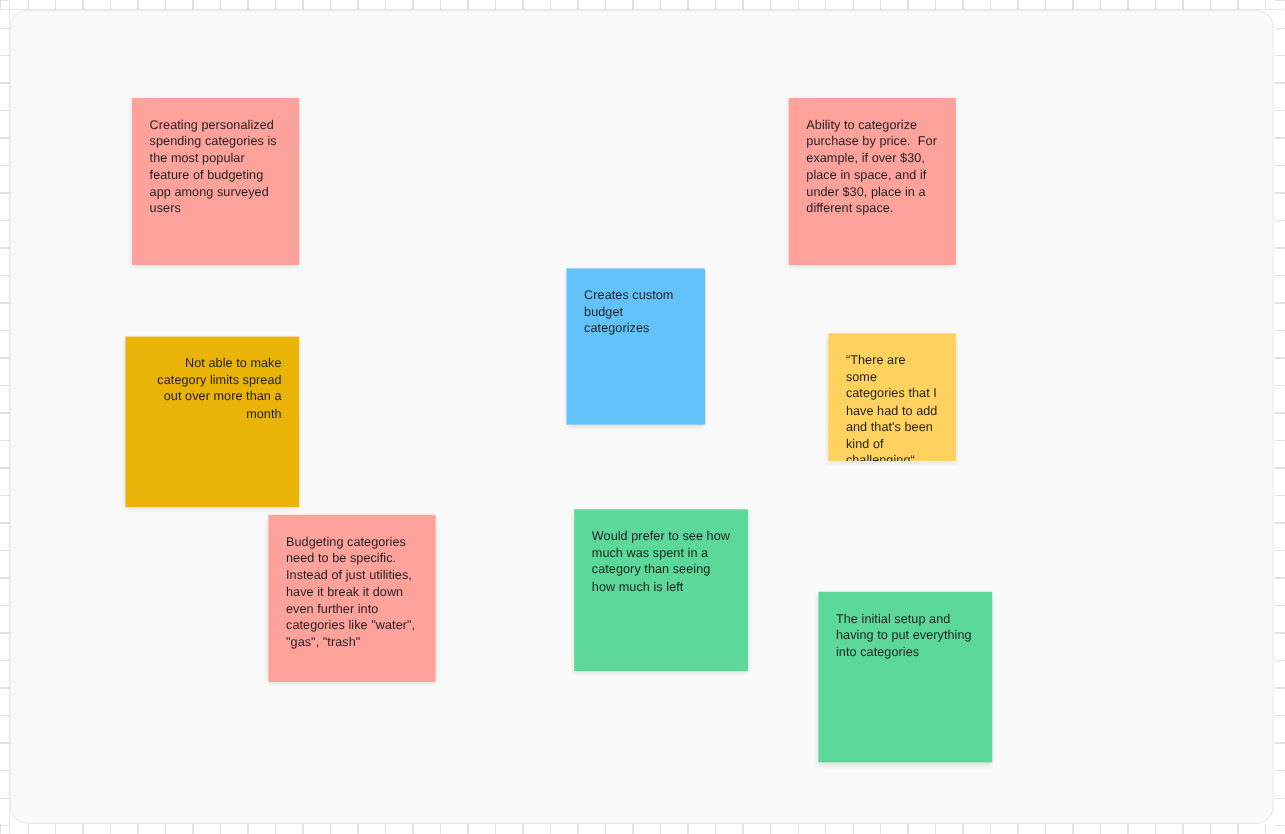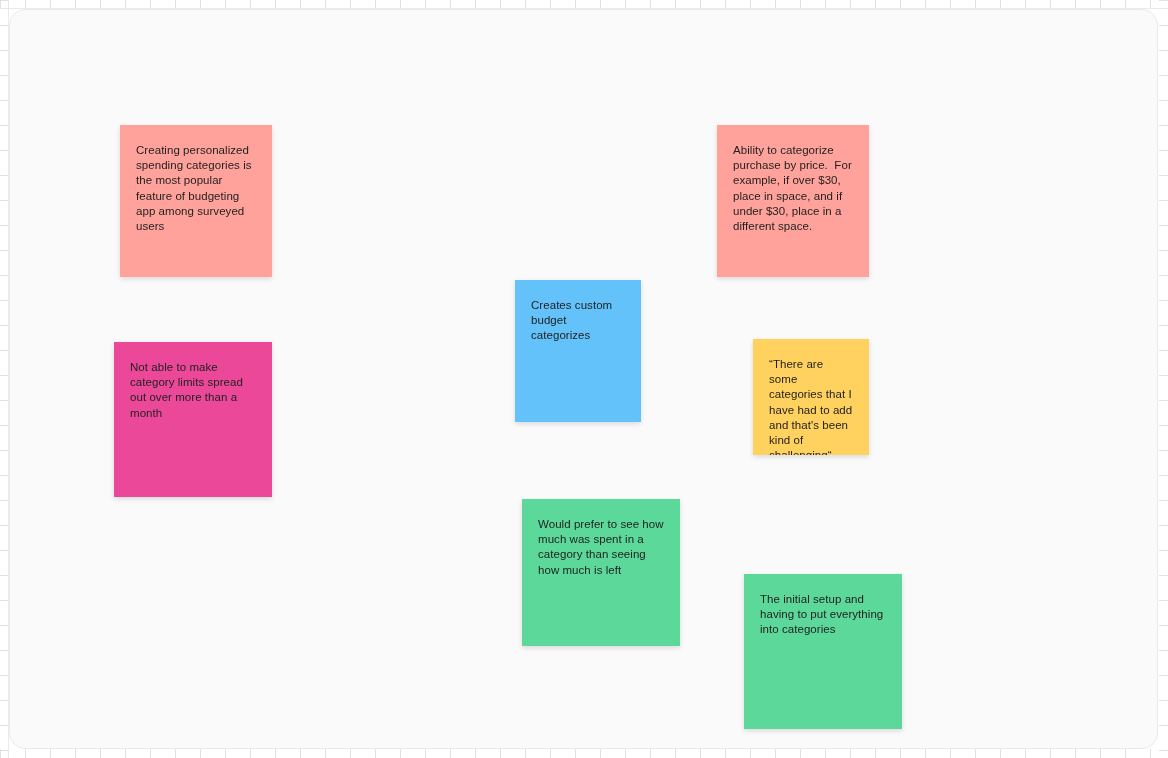--- a/index.html
+++ b/index.html
@@ -99,36 +99,36 @@
     box-sizing: border-box;
     padding: 18px 16px 14px 16px;
     font-size: 11.5px;
     line-height: 15.2px;
     color: #1f1f1f;
     letter-spacing: .05px;
     box-shadow: 0 2px 5px rgba(0,0,0,0.13);
     word-wrap: break-word;
     white-space: pre-wrap;
     overflow: hidden;
-    margin-top: 36px;
   }
 </style>
 </head>
 <body>
 
 <div id="board-wrap">
 
   <div class="ruler ruler-top"></div>
   <div class="ruler ruler-left"></div>
   <div class="ruler ruler-right"></div>
   <div class="ruler ruler-bottom"></div>
 
   <div id="canvas">
       <div class="note" style="left: 110px; top: 79px; width: 152px; height: 152px; background: rgb(255, 162, 155);">Creating personalized spending categories is the most popular feature of budgeting app among surveyed users</div>
       <div class="note" style="left: 707px; top: 79px; width: 152px; height: 152px; background: rgb(255, 162, 155);">Ability to categorize purchase by price.  For example, if over $30, place in space, and if under $30, place in a different space.</div>
-      <div class="note" style="left: 104px; top: 296px; width: 158px; height: 155px; background: #ec4899;">Not able to make category limits spread out over more than a month</div>
+      <div class="note" style="left: 104px; top: 296px; width: 158px; height: 155px; background: #eab308; text-align: right;">Not able to make category limits spread out over more than a month</div>
       <div class="note" style="left: 505px; top: 234px; width: 126px; height: 142px; background: rgb(99, 194, 250);">Creates custom budget categorizes</div>
       <div class="note" style="left: 743px; top: 293px; width: 116px; height: 116px; background: rgb(255, 210, 95);">“There are some categories that I have had to add and that's been kind of challenging“</div>
+      <div class="note" style="left: 234px; top: 458px; width: 152px; height: 152px; background: rgb(255, 162, 155);">Budgeting categories need to be specific. Instead of just utilities, have it break it down even further into categories like "water", "gas", "trash"</div>
       <div class="note" style="left: 512px; top: 453px; width: 158px; height: 147px; background: rgb(92, 217, 154);">Would prefer to see how much was spent in a category than seeing how much is left</div>
       <div class="note" style="left: 734px; top: 528px; width: 158px; height: 155px; background: rgb(92, 217, 154);">The initial setup and having to put everything into categories</div>
     </div>
 
 </div>
 
 </body></html>

